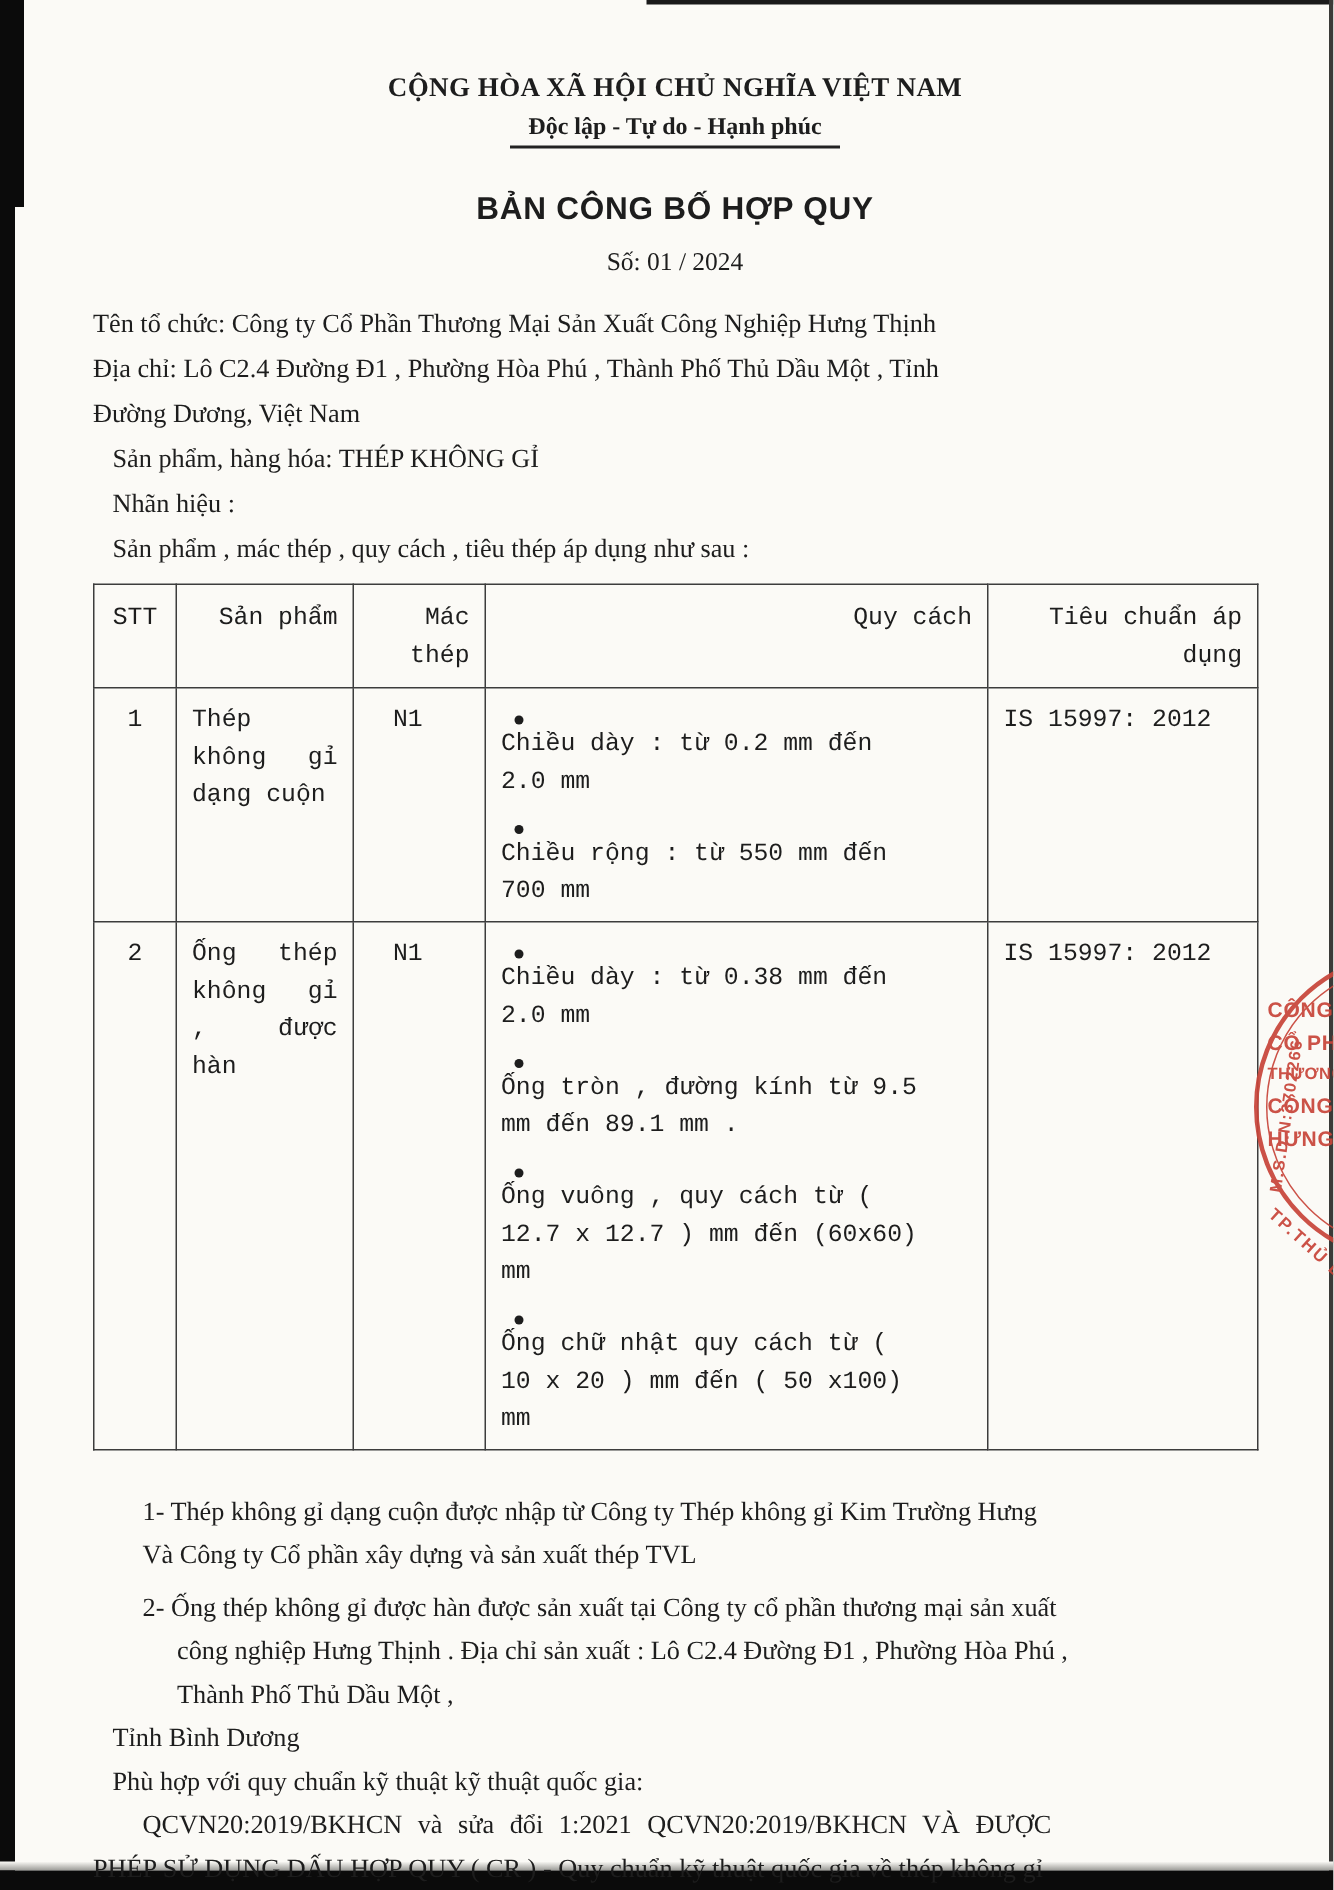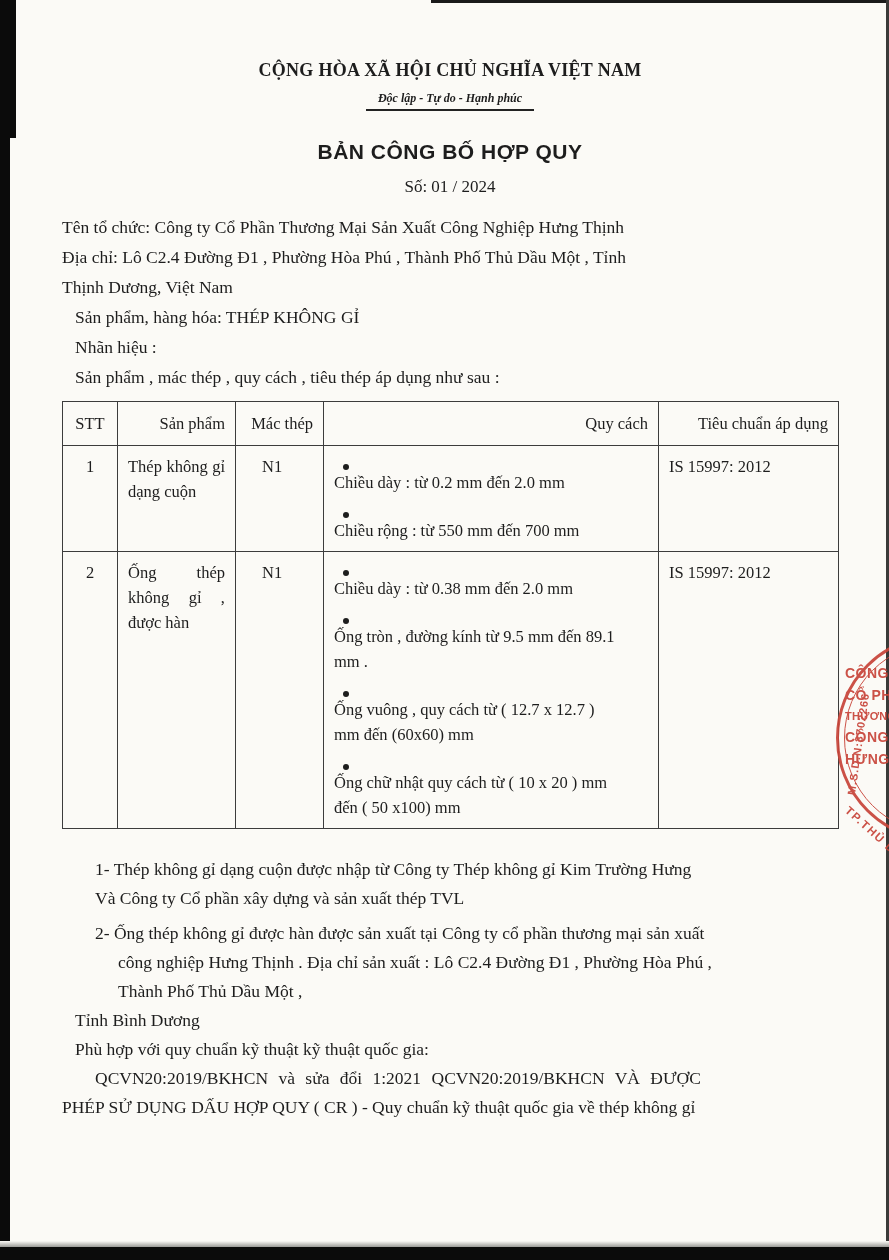--- a/index.html
+++ b/index.html
@@ -11,33 +11,33 @@
   }
   
   .edge-left{position:absolute;left:0;top:0;width:10px;height:100%;background:#0b0b0b;}
   .edge-corner{position:absolute;left:0;top:0;width:16px;height:138px;background:#0b0b0b;}
   .edge-bottom{position:absolute;left:0;bottom:0;width:100%;height:13px;background:#0b0b0b;}
   .edge-bottom-fade{position:absolute;left:0;bottom:13px;width:100%;height:6px;background:linear-gradient(#fbfaf6,#9a9a96);}
   .edge-top{position:absolute;right:0;top:0;width:458px;height:3px;background:#1a1a1a;}
   .edge-right{position:absolute;right:0;top:0;width:3px;height:100%;background:#3a3a38;}
 
   
-  .content{position:absolute;left:62px;top:60px;width:776px;}
+  .content{position:absolute;left:62px;top:48px;width:776px;}
   .nh1{text-align:center;font-weight:bold;font-size:18px;letter-spacing:.3px;}
   .nh2wrap{text-align:center;margin-top:7px;}
-  .nh2{display:inline-block;font-weight:bold;font-size:12px;padding:0 12px 3px;border-bottom:2px solid #222;font-style:italic;}
+  .nh2{display:inline-block;font-weight:bold;font-size:16px;padding:0 12px 3px;border-bottom:2px solid #222;}
   .doc-title{text-align:center;margin-top:29px;font-family:"Liberation Sans","DejaVu Sans",sans-serif;font-weight:bold;font-size:21px;letter-spacing:.5px;}
   .doc-number{text-align:center;margin-top:13px;font-size:17px;}
   .paras{margin-top:15px;}
   .para{font-size:17.5px;line-height:30px;white-space:nowrap;}
   .ind-13{padding-left:13px;}
   .b{font-weight:normal;}
 
   
-  table{border-collapse:collapse;margin-top:9px;width:776px;font-size:16.5px;table-layout:fixed;}
+  table{border-collapse:collapse;margin-top:9px;width:776px;font-size:16.5px;table-layout:fixed;font-family:Liberation Mono, monospace;}
   th,td{border:1px solid #3c3c3c;vertical-align:top;padding:8px 10px;line-height:25px;font-weight:normal;text-align:left;}
   th{padding-top:9px;padding-bottom:9px;text-align:right;}
   .c-stt{text-align:center;}
   .c-prod{text-align:justify;}
   .c-mac{padding-left:26px;}
   .c-quy{padding-right:40px;}
   .spec{display:flex;margin-bottom:7px;flex-direction:column;}
   .spec:last-child{margin-bottom:0;}
   .dot{width:6px;height:6px;border-radius:50%;background:#1d1d1d;margin:10px 15px 0 9px;flex:none;}
 
@@ -81,21 +81,21 @@
     <div class="nh2wrap">
       <span class="nh2">Độc lập - Tự do - Hạnh phúc</span>
     </div>
 
     <div class="doc-title">BẢN CÔNG BỐ HỢP QUY</div>
     <div class="doc-number">Số: 01 / 2024</div>
 
     <div class="paras">
       <div class="para">Tên tổ chức: Công ty Cổ Phần Thương Mại Sản Xuất Công Nghiệp Hưng Thịnh</div>
       <div class="para">Địa chỉ: Lô C2.4 Đường Đ1 , Phường Hòa Phú , Thành Phố Thủ Dầu Một , Tỉnh</div>
-      <div class="para">Thịnh Dương, Việt Nam</div>
+      <div class="para">Đường Dương, Việt Nam</div>
       <div class="para ind-13">
         <span>Sản phẩm, hàng hóa:</span>
         <span class="b">THÉP KHÔNG GỈ</span>
       </div>
       <div class="para ind-13">Nhãn hiệu :</div>
       <div class="para ind-13">Sản phẩm , mác thép , quy cách , tiêu thép áp dụng như sau :</div>
     </div>
 
     <table>
       <colgroup>

